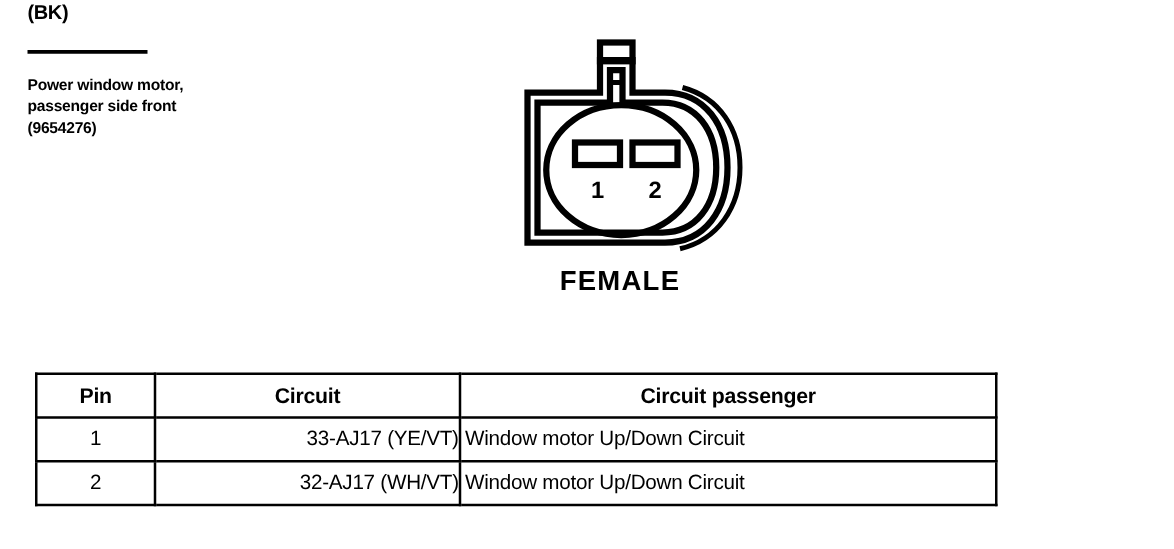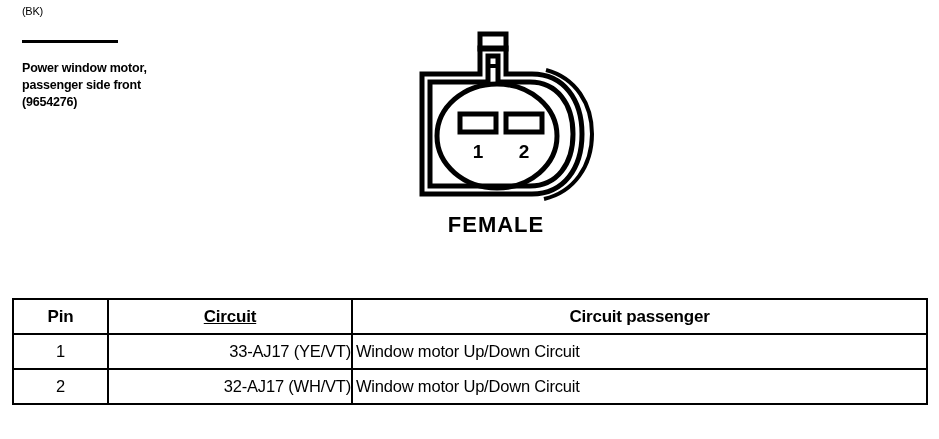--- a/index.html
+++ b/index.html
@@ -31,22 +31,22 @@
     gap: 12px;
     height: 34px;
   }
   #conn-id {
     font-size: 27px;
     font-weight: bold;
     letter-spacing: -0.5px;
     line-height: 30px;
   }
   #conn-color-code {
-    font-size: 11px;
-    font-weight: normal;
+    font-size: 16px;
+    font-weight: bold;
     letter-spacing: -0.3px;
     line-height: 14px;
   }
   #conn-id-rule {
     width: 96px;
     height: 3px;
     background: #000000;
     margin-top: 2px;
   }
   #part-number {
@@ -83,40 +83,40 @@
     width: 200px;
     text-align: center;
     font-size: 22px;
     font-weight: bold;
     letter-spacing: 1px;
   }
 
   
   #pinout-table {
     position: absolute;
-    left: 12px;
+    left: 28px;
     top: 298px;
-    width: 916px;
+    width: 770px;
     border-collapse: collapse;
     table-layout: fixed;
   }
   #pinout-table td, #pinout-table th {
     border: 2px solid #000000;
     padding: 0;
     height: 33px;
     font-size: 16.5px;
     font-weight: bold;
     letter-spacing: -0.2px;
   }
   #pinout-table thead th {
     text-align: center;
     font-size: 17px;
   }
   .col-pin { width: 93px; }
-  .col-circuit { width: 242px; text-decoration: underline; }
+  .col-circuit { width: 242px; }
   .col-function { width: auto; }
 
   #pinout-table tbody td.cell-pin {
     text-align: center;
   }
   #pinout-table tbody td.cell-circuit {
     text-align: right;
   }
   #pinout-table tbody td.cell-function {
     text-align: left;

